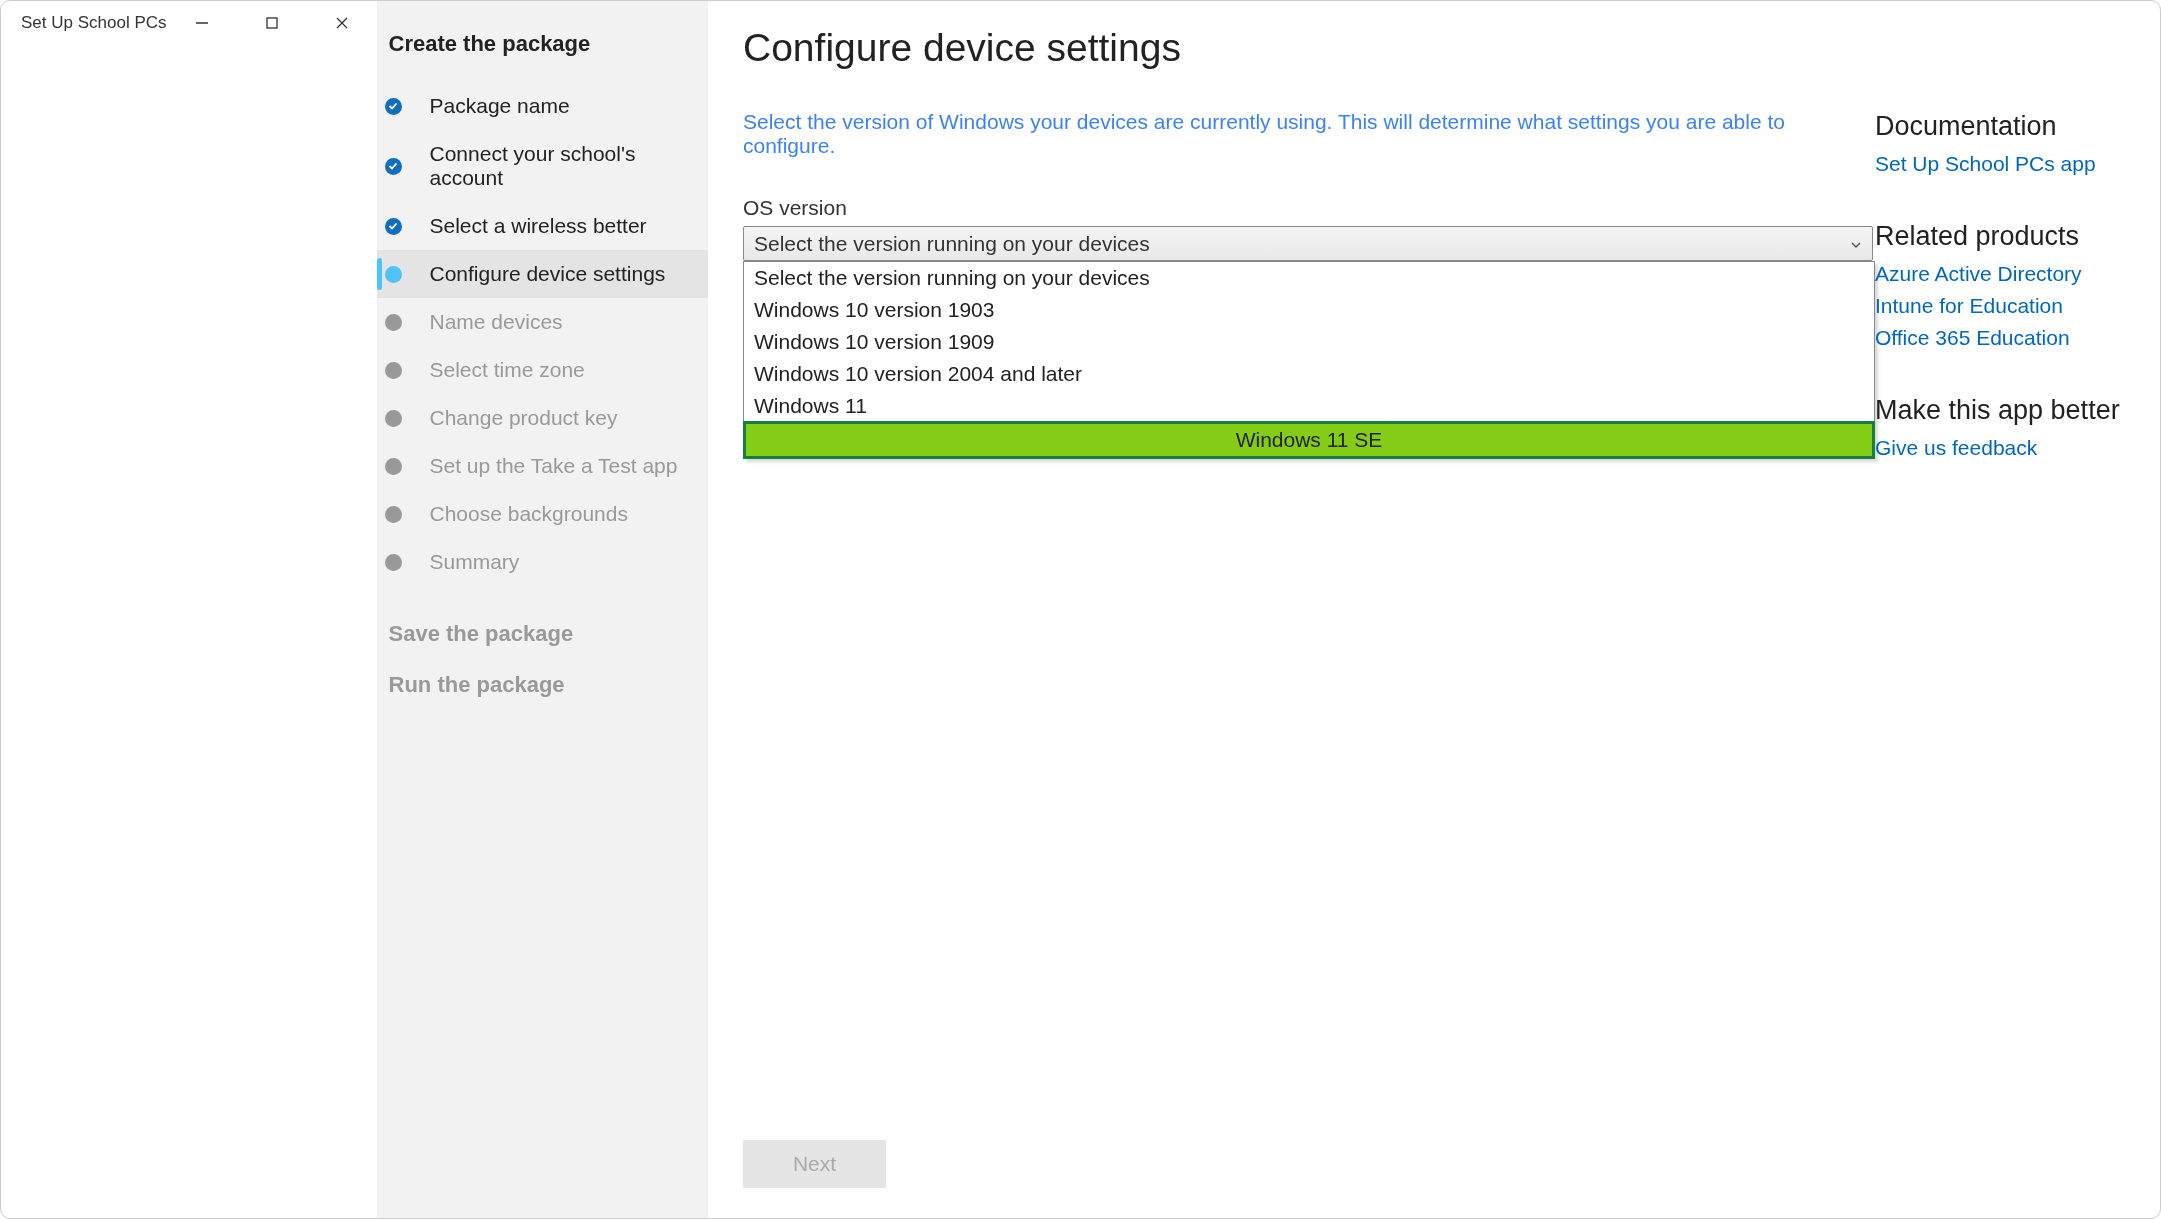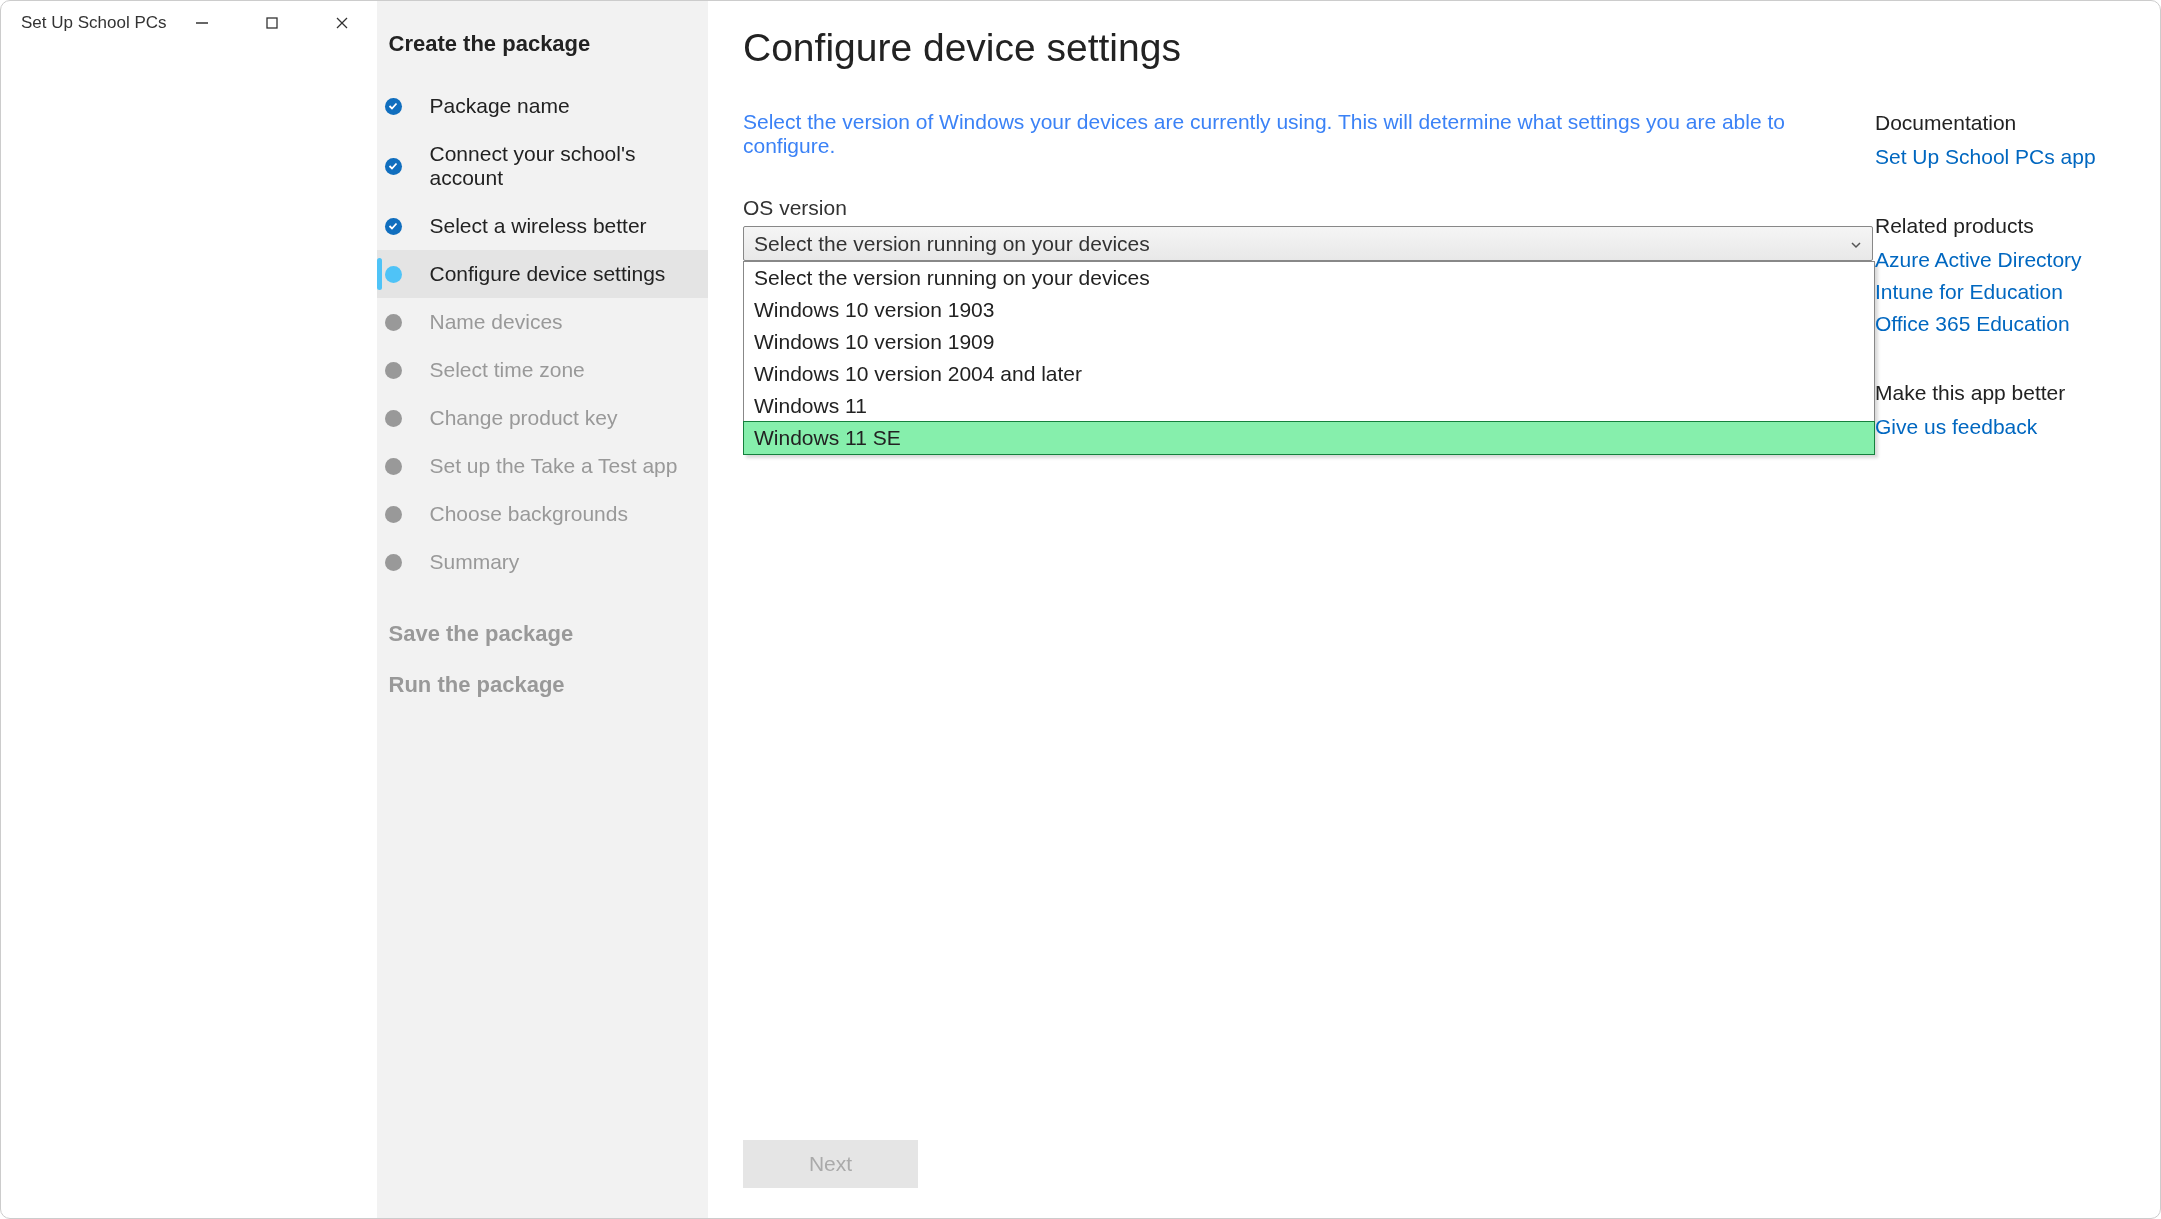--- a/index.html
+++ b/index.html
@@ -160,44 +160,45 @@
       border: 1px solid #888;
       background: #fff;
       box-shadow: 3px 3px 3px rgba(0,0,0,0.15);
     }
     .dropdown-item {
       padding: 4px 10px;
       font-size: 21px;
       color: #222;
     }
     .dropdown-item.selected {
-      background: #86efac;
-      border: 1px solid #15803d;
+      background: #84cc16;
+      border: 3px solid #15803d;
       margin: -1px;
+      text-align: center;
     }
     .next-btn {
       position: absolute;
       bottom: 30px;
       left: 35px;
-      width: 175px;
+      width: 143px;
       height: 48px;
       background: #e5e5e5;
       color: #aaa;
       font-size: 21px;
       border: none;
       display: flex;
       align-items: center;
       justify-content: center;
     }
     .right-panel {
       width: 250px;
       padding-top: 85px;
     }
     .rp-heading {
-      font-size: 21px;
+      font-size: 27px;
       color: #222;
       margin-bottom: 10px;
     }
     .rp-link {
       display: block;
       font-size: 21px;
       color: #0067c0;
       margin-bottom: 8px;
       text-decoration: none;
     }

